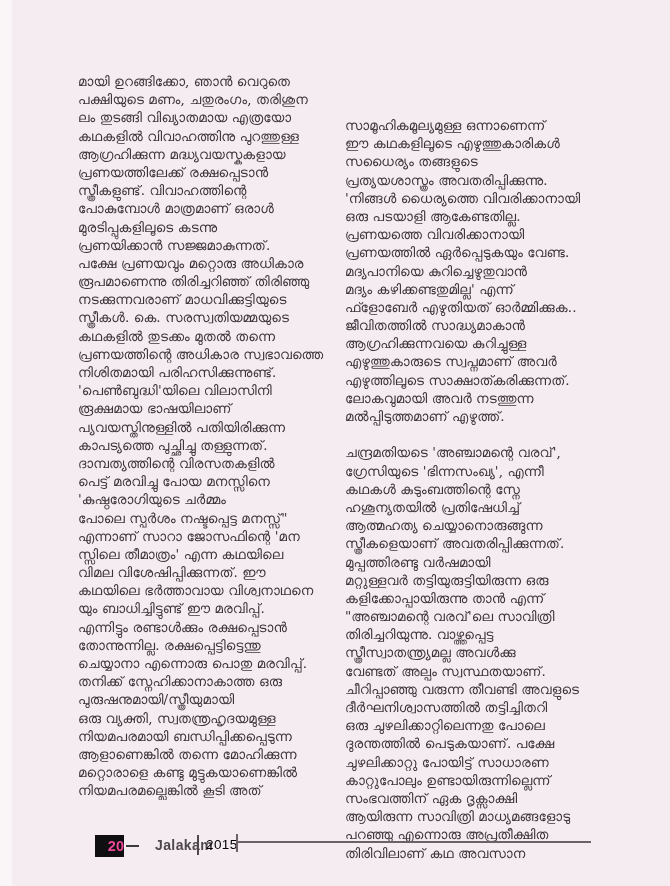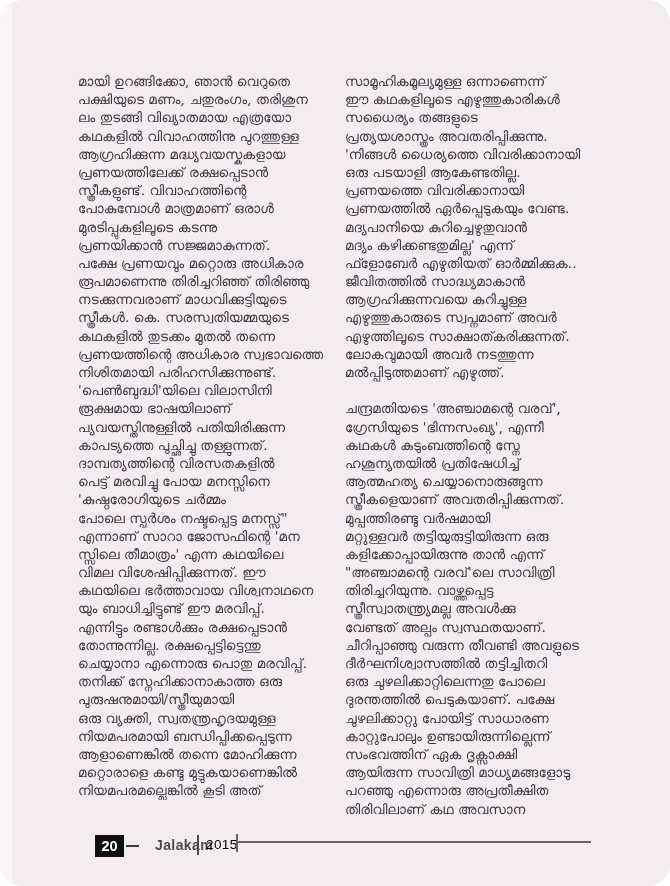--- a/index.html
+++ b/index.html
@@ -4,58 +4,57 @@
 <style>
   html, body { margin: 0; padding: 0; }
   .page {
     position: relative;
     width: 670px;
     height: 886px;
     background: #f4ecf1;
     overflow: hidden;
     font-family: "DejaVu Serif", serif;
     color: #3b3339;
-    border-radius: 22px;
   }
   .page-edge {
     position: absolute;
     left: 0; top: 0; bottom: 0;
     width: 12px;
     background: #faf5f7;
   }
   .column {
     position: absolute;
     top: 72px;
     width: 270px;
     font-size: 13.5px;
     line-height: 18.2px;
     white-space: nowrap;
     overflow: hidden;
   }
   .col-left  { left: 78px; }
-  .col-right { left: 345px; }
+  .col-right { left: 345px; margin-top: 44px; }
   .line { height: 18.2px; letter-spacing: 0.1px; }
 
   .footer {
     position: absolute;
     left: 0; top: 828px;
     width: 670px; height: 40px;
     font-family: "Liberation Sans", sans-serif;
   }
   .page-number-box {
     position: absolute;
     left: 95px; top: 7px;
     width: 29px; height: 22px;
     background: #0f0e10;
-    color: #ffffff;
+    color: #ec4899;
     font-size: 14.5px;
     font-weight: 700;
     display: flex;
     align-items: center;
-    justify-content: center;
+    justify-content: flex-end;
   }
   .footer-dash {
     position: absolute;
     left: 126px; top: 17px;
     width: 13px; height: 2px;
     background: #3c3c3c;
   }
   .journal-name {
     position: absolute;
     left: 155px; top: 9px;

